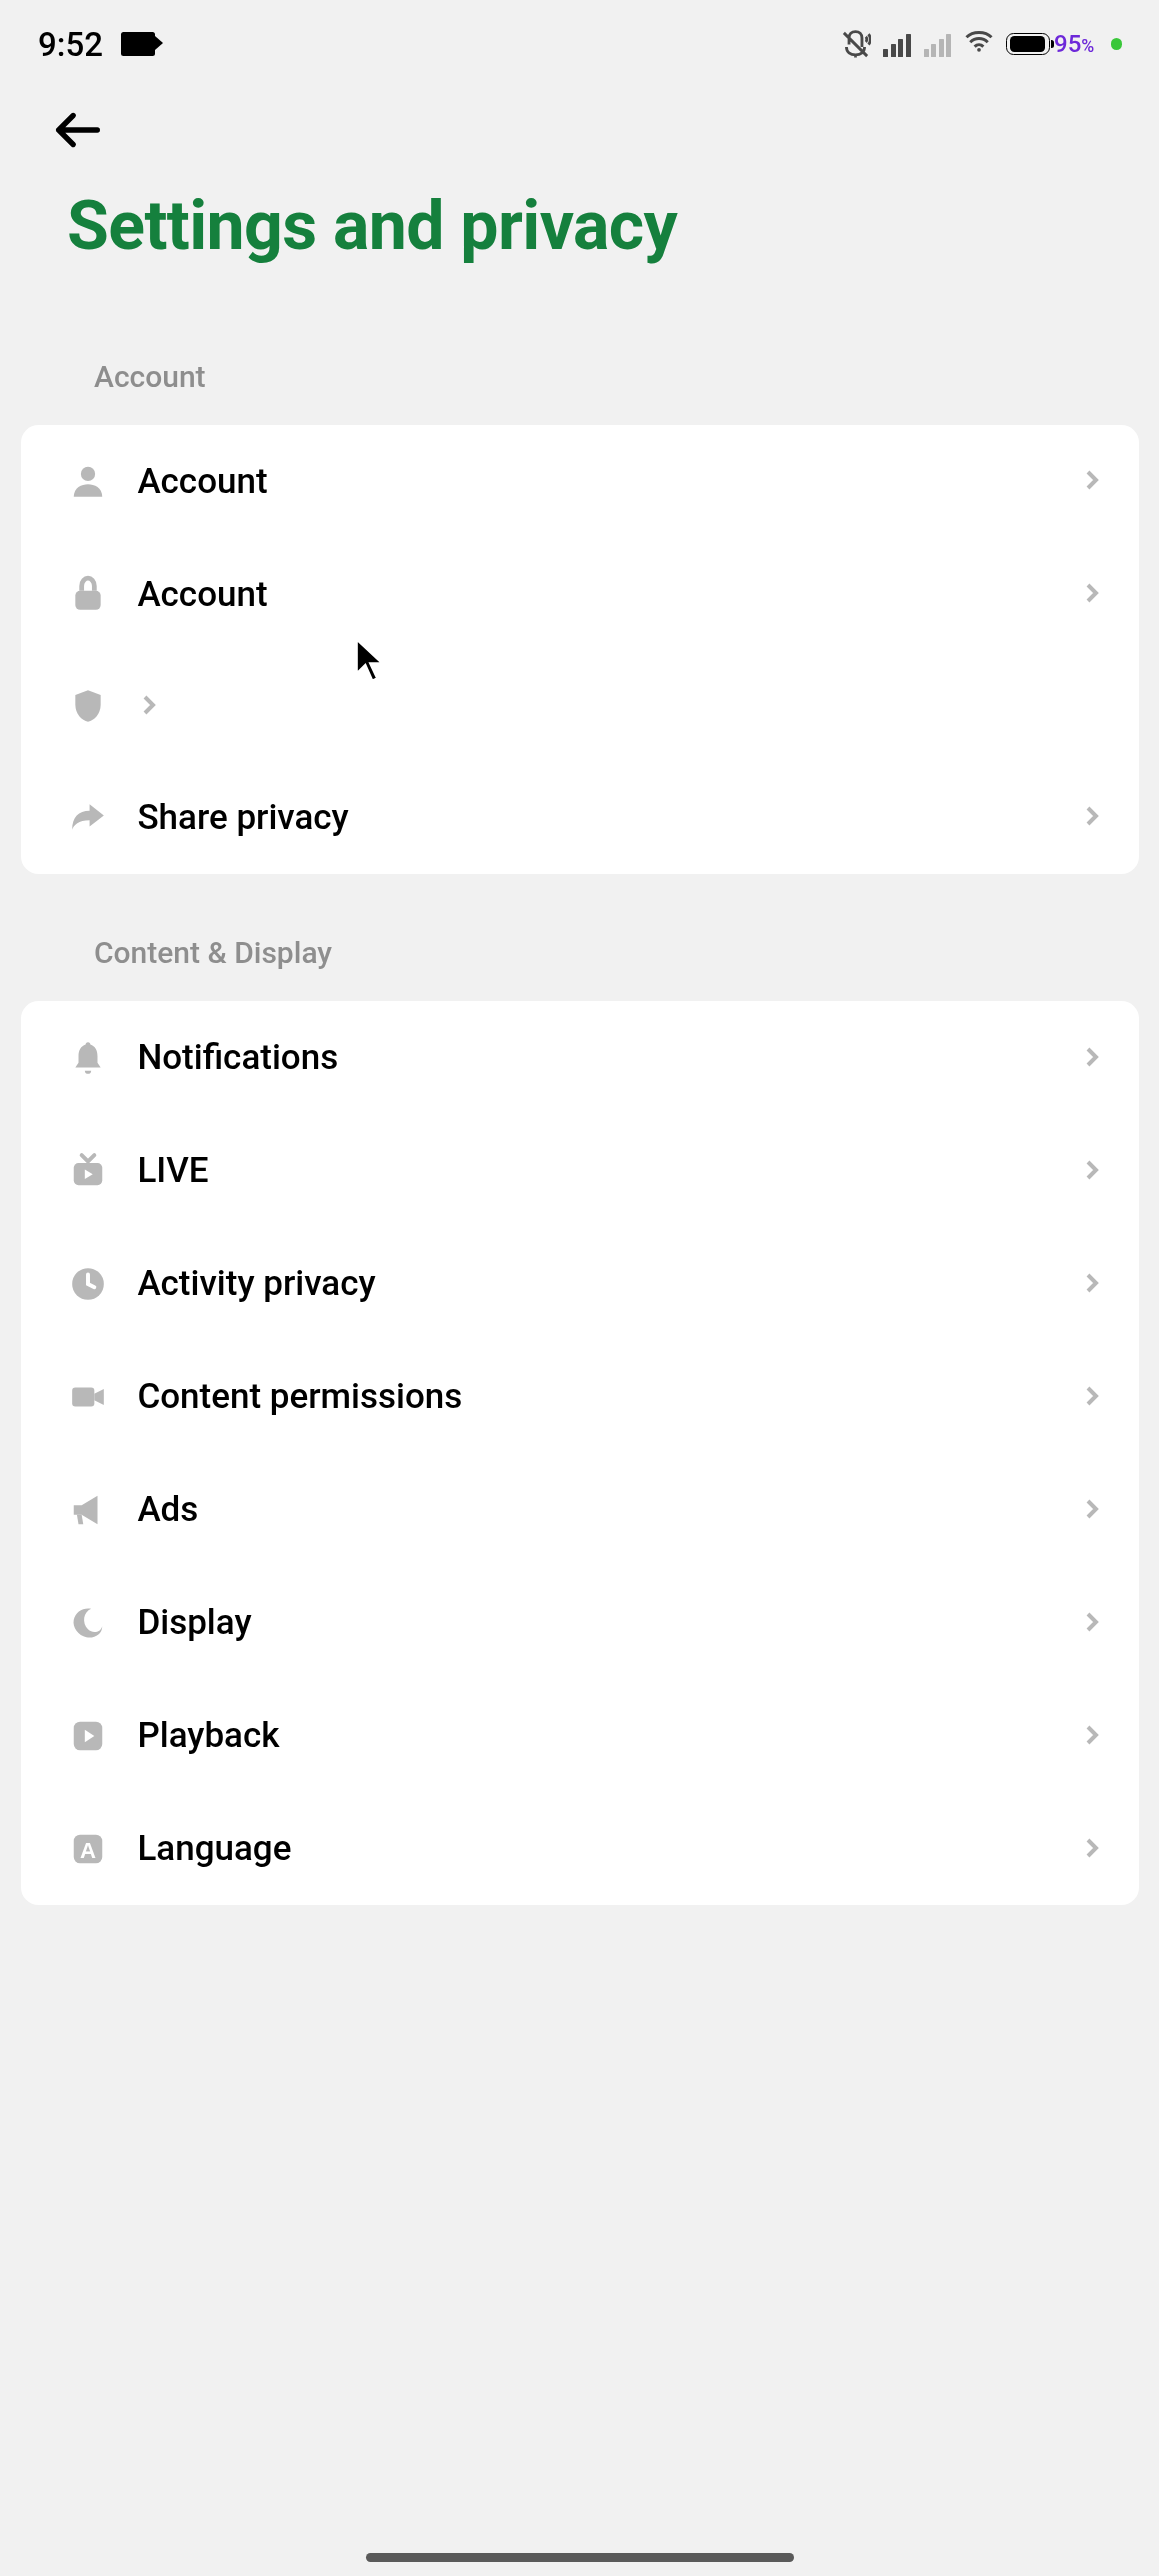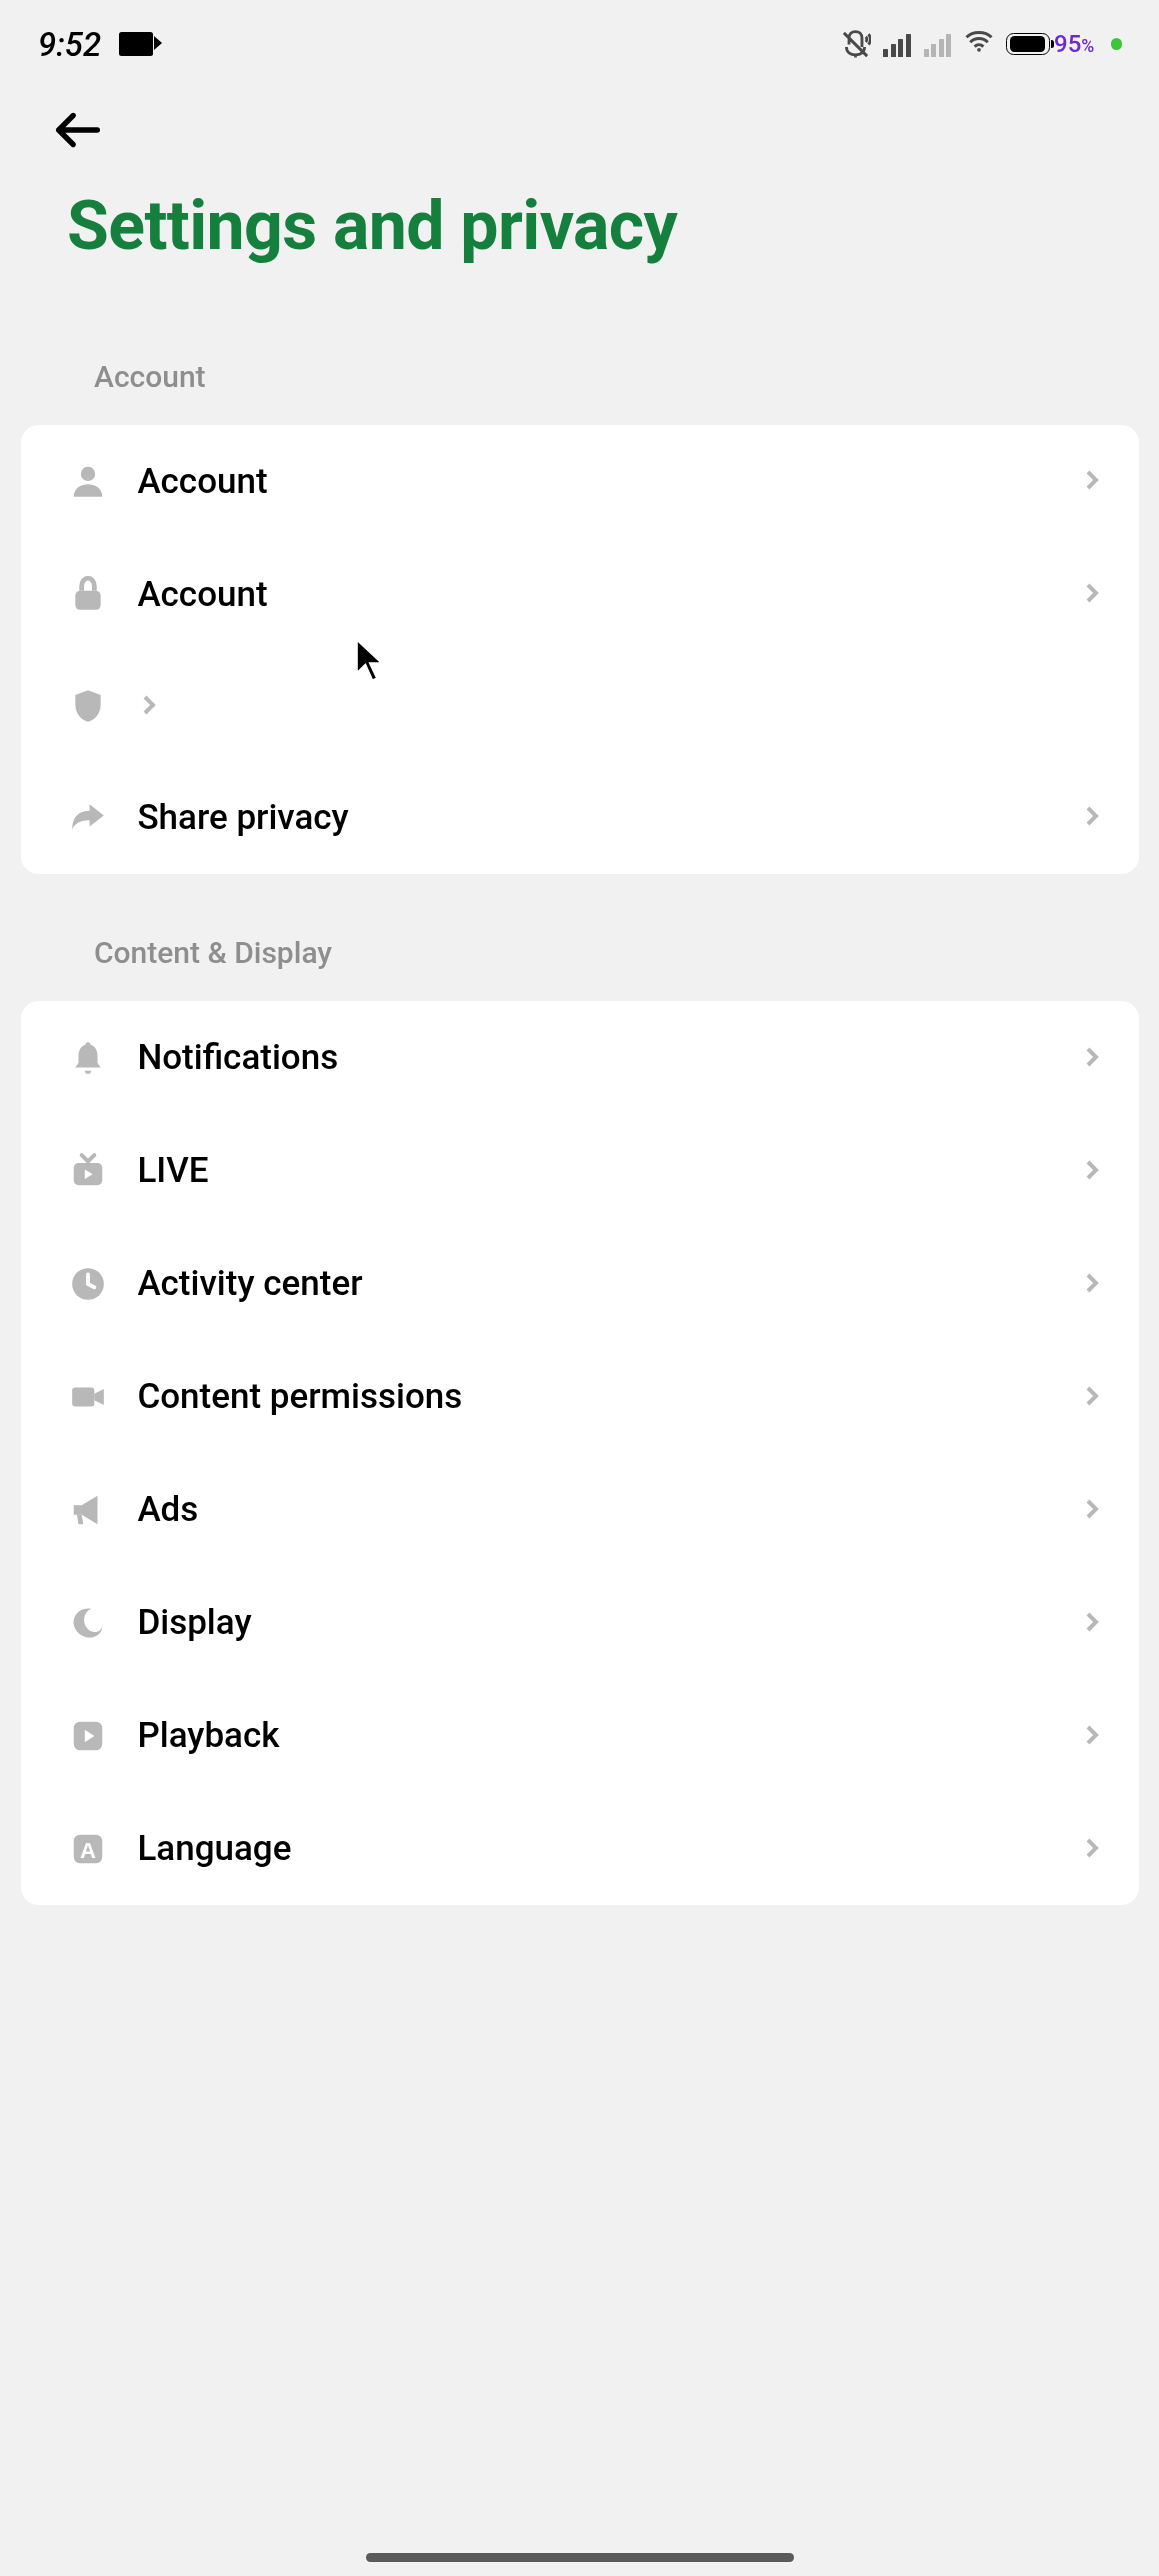--- a/index.html
+++ b/index.html
@@ -22,21 +22,20 @@
       padding: 15px 38px;
       height: 88px;
     }
     .status-left {
       display: flex;
       align-items: center;
       gap: 12.6px;
       font-size: 33px;
       font-weight: 500;
       color: #000;
-      font-style: italic;
     }
     .status-right {
       display: flex;
       align-items: center;
       gap: 12.6px;
       font-size: 28px;
       color: #000;
     }
     .camera-icon {
       width: 34px;
@@ -313,21 +312,21 @@
           <path d="M8 4 L16 12 L8 20"></path>
         </svg></div>
   </div>
   <div class="row">
     <div class="row-icon">
       <svg viewBox="0 0 24 24">
           <circle cx="12" cy="12" r="10"></circle>
           <path stroke="#fff" stroke-width="2.5" stroke-linecap="round" fill="none" d="M12 6 L12 12 L16 14"></path>
         </svg>
     </div>
-    <div class="row-label">Activity center</div>
+    <div class="row-label">Activity privacy</div>
     <div class="row-chevron"><svg viewBox="0 0 24 24">
           <path d="M8 4 L16 12 L8 20"></path>
         </svg></div>
   </div>
   <div class="row">
     <div class="row-icon">
       <svg viewBox="0 0 24 24">
           <rect x="2" y="6" width="14" height="12" rx="2"></rect>
           <path d="M16 10 L22 7 L22 17 L16 14 Z"></path>
         </svg>

